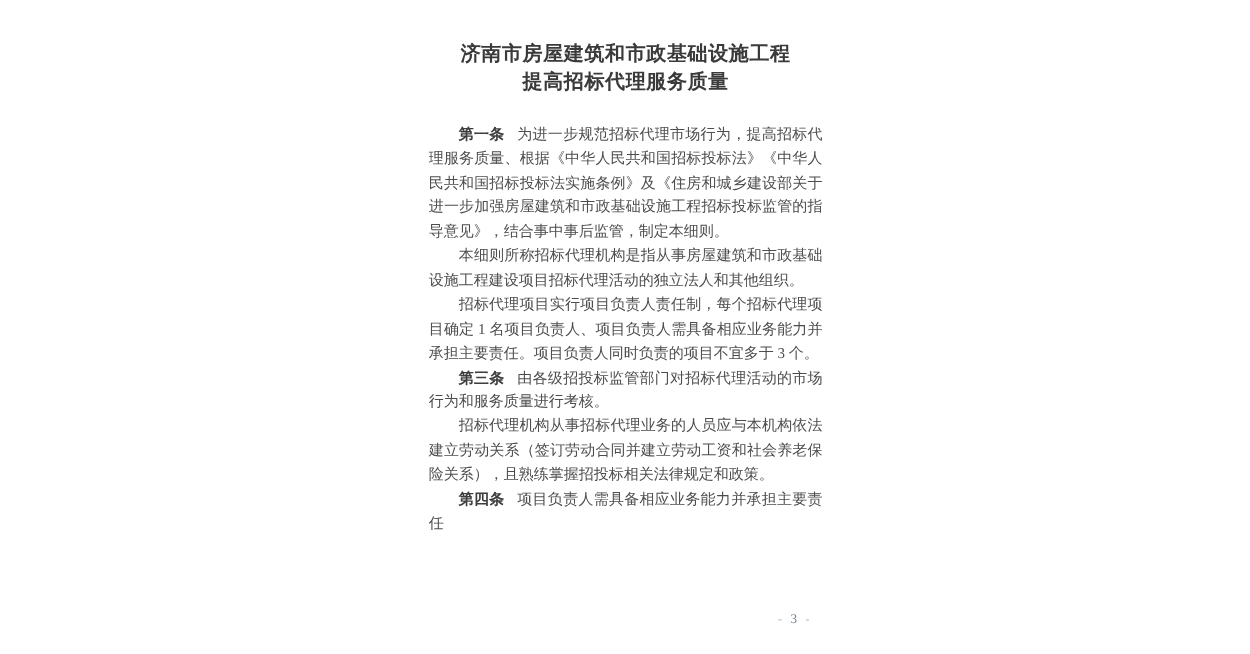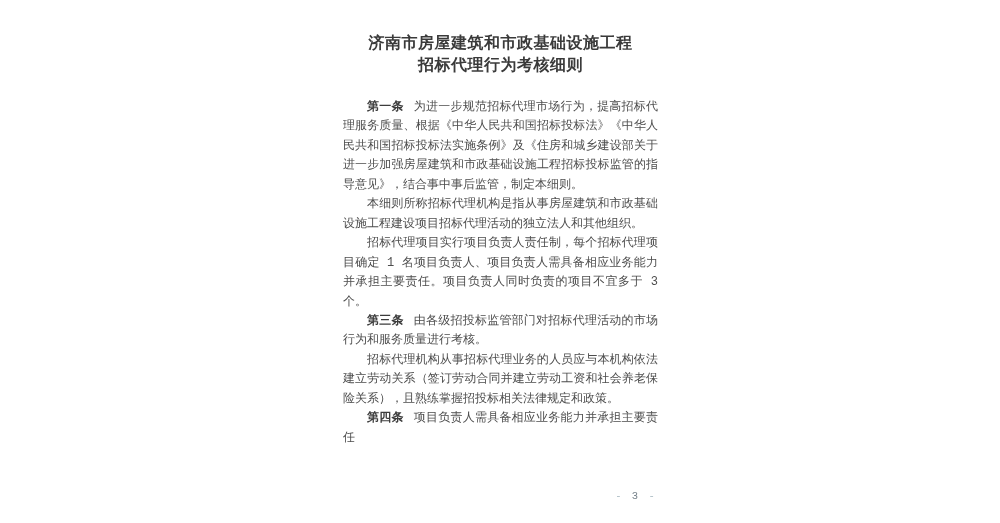--- a/index.html
+++ b/index.html
@@ -7,21 +7,21 @@
     margin: 0;
     padding: 0;
     background: #ffffff;
   }
   .page {
     position: relative;
     width: 812px;
     height: 523px;
     background: #ffffff;
     overflow: hidden;
-    font-family: Liberation Mono, monospace;
+    font-family: Liberation Serif, serif;
   }
   
   .doc {
     position: absolute;
     left: 343px;
     top: 33px;
     width: 315px;
     filter: blur(0.3px);           
     color: #4b4b4b;
   }
@@ -69,21 +69,21 @@
 </style>
 </head>
 <body>
 
 <div class="page">
 
   <div class="doc">
 
     <div class="doc-title">
       <div>济南市房屋建筑和市政基础设施工程</div>
-      <div>招标代理行为考核细则</div>
+      <div>提高招标代理服务质量</div>
     </div>
 
     <div class="doc-body">
       <p><span class="leader">第一条</span><span>为进一步规范招标代理市场行为，提高招标代理服务质量、根据《中华人民共和国招标投标法》《中华人民共和国招标投标法实施条例》及《住房和城乡建设部关于进一步加强房屋建筑和市政基础设施工程招标投标监管的指导意见》，结合事中事后监管，制定本细则。</span></p>
 
 
       <p><span>本细则所称招标代理机构是指从事房屋建筑和市政基础设施工程建设项目招标代理活动的独立法人和其他组织。</span></p>
 
       <p><span>招标代理项目实行项目负责人责任制，每个招标代理项目确定 1 名项目负责人、项目负责人需具备相应业务能力并承担主要责任。项目负责人同时负责的项目不宜多于 3 个。</span></p>
 

